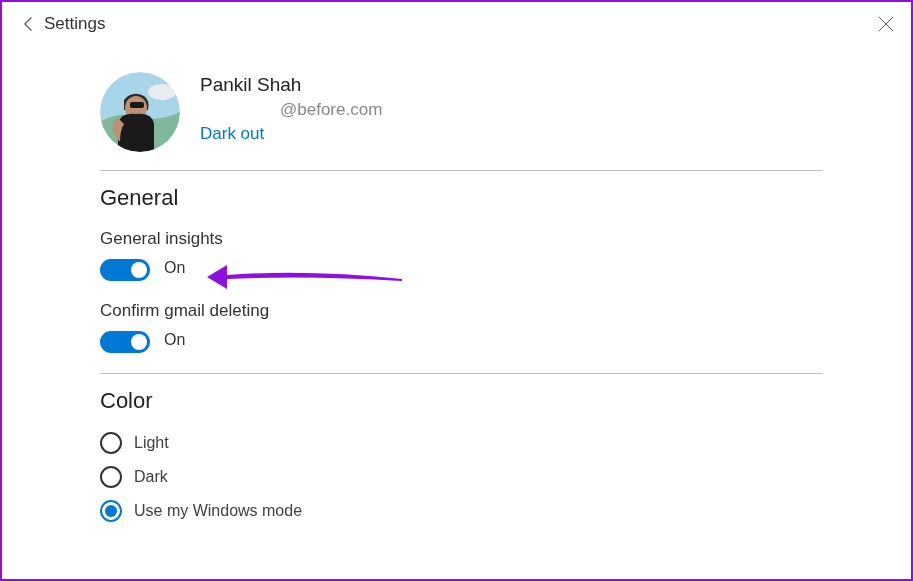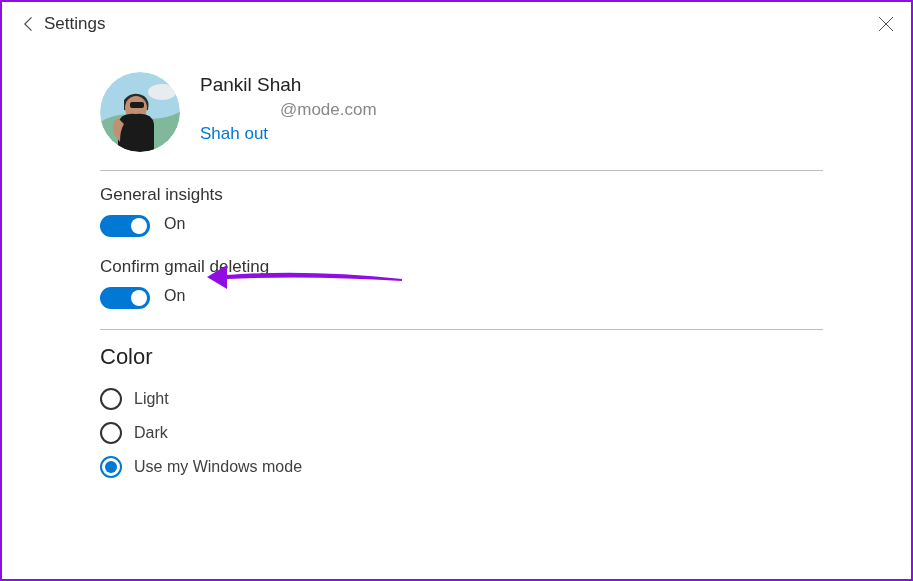--- a/index.html
+++ b/index.html
@@ -178,27 +178,28 @@
             <path d="M24 28 Q32 18 44 24 Q50 28 48 38 L24 38 Z" fill="#2b2b2b"></path>
             <ellipse cx="36" cy="36" rx="11" ry="12" fill="#c19070"></ellipse>
             <rect x="30" y="30" width="14" height="6" rx="2" fill="#1a1a1a"></rect>
             <path d="M18 80 L18 52 Q20 40 36 42 Q52 40 54 52 L54 80 Z" fill="#1a1a1a"></path>
             <path d="M14 62 Q10 50 18 46 L24 52 Q20 58 20 70 Z" fill="#c19070"></path>
           </g>
         </svg>
       </div>
       <div class="profile-info">
         <div class="profile-name">Pankil Shah</div>
-        <div class="profile-email">@mode.com</div>
-        <a class="signout">Shah out</a>
+        <div class="profile-email">@before.com</div>
+        <a class="signout">Dark out</a>
       </div>
     </div>
 
     <hr class="sep">
 
+    <h2 class="section">General</h2>
 
     <div class="setting-row">
       <div class="setting-label">General insights</div>
       <div class="toggle-row">
         <div class="toggle">
             <div class="knob"></div>
           </div>
         <span class="toggle-state">On</span>
       </div>
     </div>

